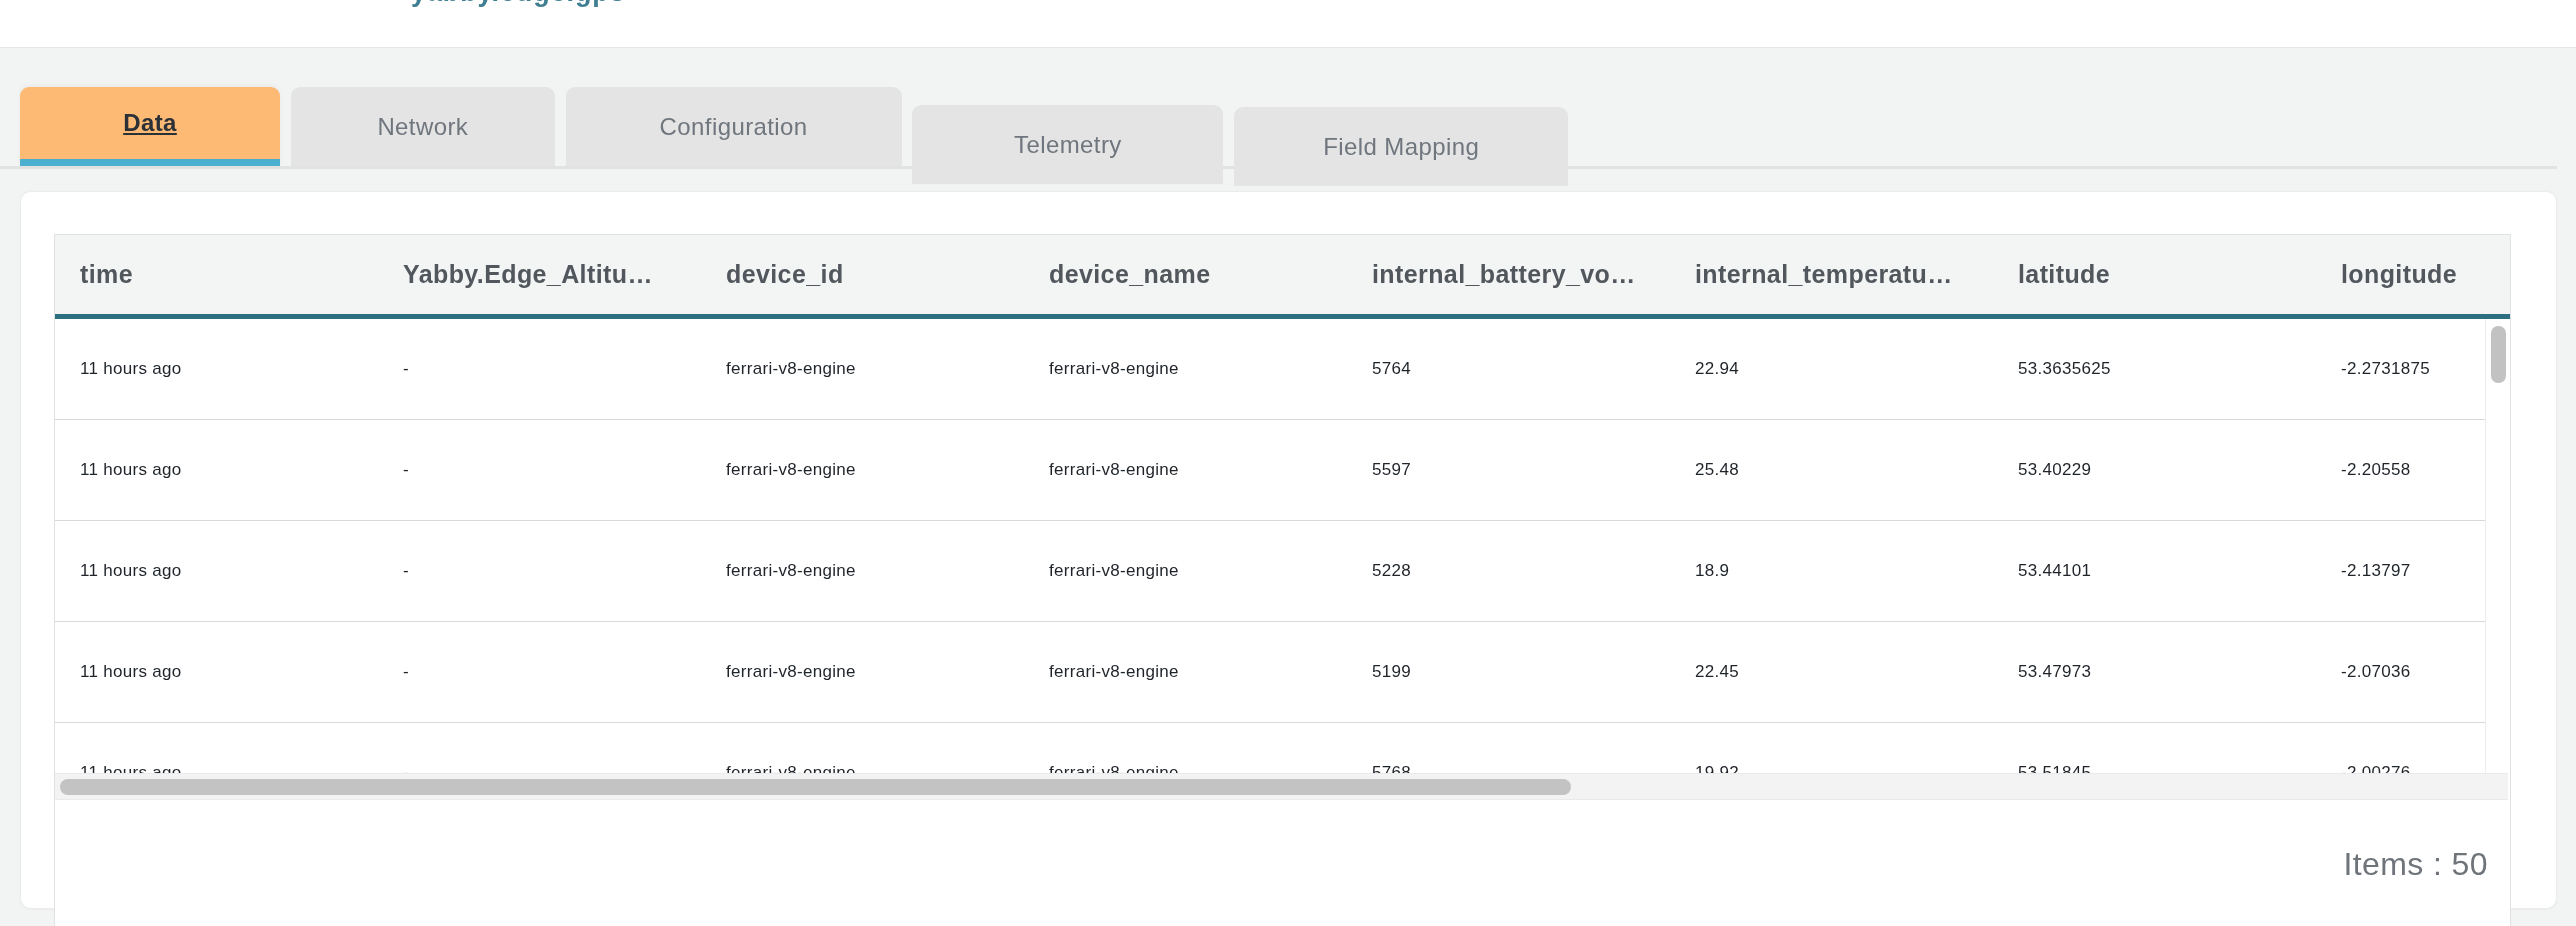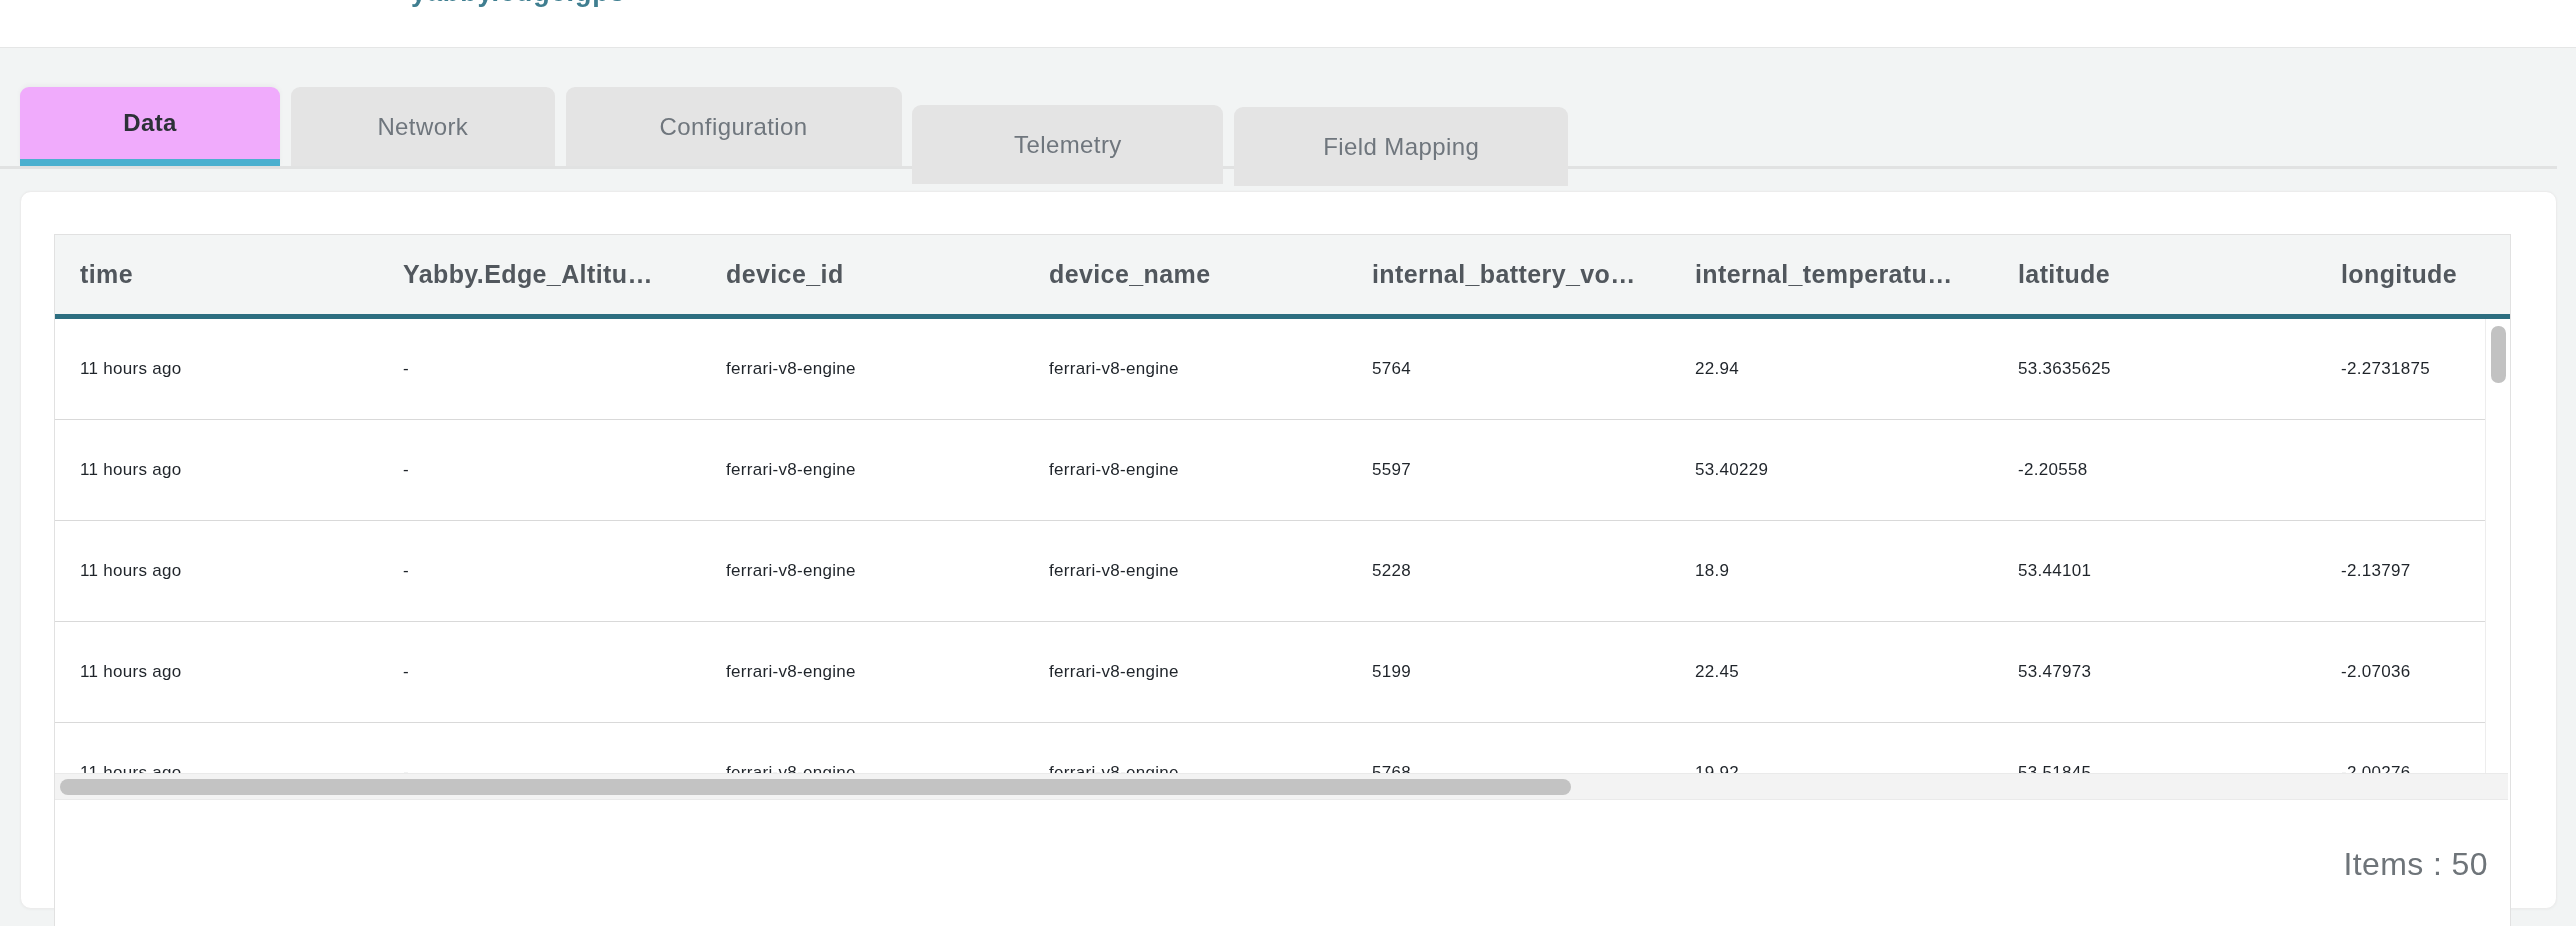--- a/index.html
+++ b/index.html
@@ -37,23 +37,24 @@
   }
   .tab {
     height: 79px;
     display: flex; align-items: center; justify-content: center;
     border-radius: 9px 9px 0 0;
     font-size: 24px; letter-spacing: 0.4px;
     background: #e4e4e4; color: #6f767d;
     cursor: pointer; white-space: nowrap;
   }
   .tab.active {
-    background: #f0abfc; color: #2c3137; font-weight: 700;
+    background: #fdba74; color: #2c3137; font-weight: 700;
     border-bottom: 7.2px solid #4bb0cf;
     box-shadow: 0 -1.8px 5.4px rgba(0,0,0,0.04);
+    text-decoration: underline;
   }
   .tab.w1 { width: 260px; }
   .tab.w2 { width: 336px; }
   .tab.w3 { width: 264px; }
   .tab.w4 { width: 311px; margin-top: 18px; }
   .tab.w5 { width: 334px; margin-top: 20px; }
 
   
   .card {
     position: absolute; top: 191px; left: 20px;
@@ -193,20 +194,21 @@
         <div class="td">53.3635625</div>
         <div class="td">-2.2731875</div>
       </div>
 
       <div class="tr">
         <div class="td">11 hours ago</div>
         <div class="td">-</div>
         <div class="td">ferrari-v8-engine</div>
         <div class="td">ferrari-v8-engine</div>
         <div class="td">5597</div>
+        <div class="td">25.48</div>
         <div class="td">53.40229</div>
         <div class="td">-2.20558</div>
       </div>
 
       <div class="tr">
         <div class="td">11 hours ago</div>
         <div class="td">-</div>
         <div class="td">ferrari-v8-engine</div>
         <div class="td">ferrari-v8-engine</div>
         <div class="td">5228</div>

